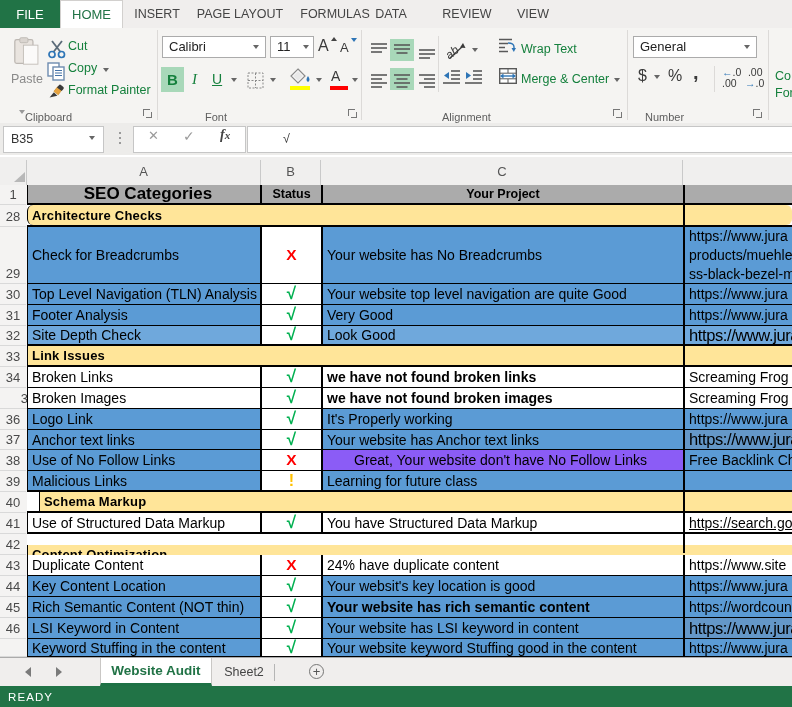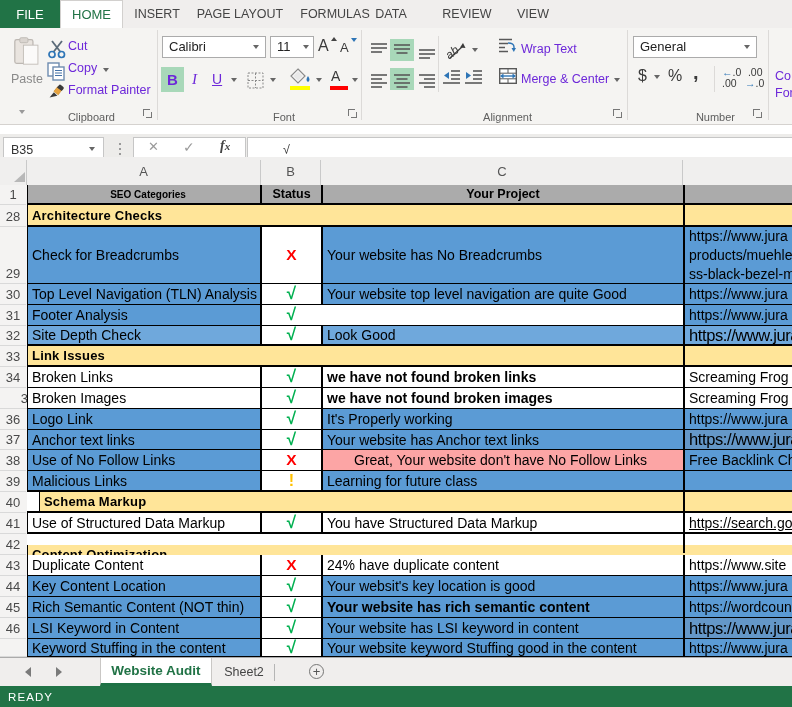--- a/index.html
+++ b/index.html
@@ -9,30 +9,30 @@
 #tabrow{position:absolute;left:0;top:0;width:792px;height:28px;background:#F0EEED;}
 #filetab{position:absolute;left:0;top:0;width:60px;height:28px;background:#217346;color:#fff;
 font-size:13px;display:flex;align-items:center;justify-content:center;}
 #hometab{position:absolute;left:60px;top:0;width:63px;height:28px;background:#fff;
 border:1px solid #D2D0CE;border-bottom:none;color:#217346;font-size:13px;
 display:flex;align-items:center;justify-content:center;}
 .rtab{position:absolute;top:0;height:28px;color:#444;font-size:12.5px;display:flex;align-items:center;justify-content:center;}
 
 #ribbon{position:absolute;left:0;top:28px;width:792px;height:97px;background:#F5F4F2;border-bottom:1px solid #D5D2CF;}
 .gsep{position:absolute;top:2px;height:90px;width:1px;background:#DCDAD8;}
-.glabel{position:absolute;top:83px;font-size:11px;color:#5E5E5E;text-align:right;}
+.glabel{position:absolute;top:83px;font-size:11px;color:#5E5E5E;text-align:left;}
 .launch{position:absolute;top:81px;width:10px;height:10px;}
 .launch:before{content:"";position:absolute;left:0;top:0;width:6px;height:6px;border-left:1px solid #777;border-top:1px solid #777;}
 .launch:after{content:"";position:absolute;right:1px;bottom:1px;width:5px;height:5px;border-right:1.5px solid #777;border-bottom:1.5px solid #777;}
-.rbtxt{position:absolute;font-size:12.5px;color:#6d28d9;}
+.rbtxt{position:absolute;font-size:12.5px;color:#15803d;}
 .combo{position:absolute;background:#fff;border:1px solid #ABABAB;font-size:13px;color:#222;}
 .caret{position:absolute;width:0;height:0;border-left:3.5px solid transparent;border-right:3.5px solid transparent;border-top:4px solid #666;}
 .hl{background:#A8D8B9;}
 
-#fbar{position:absolute;left:0;top:134px;width:792px;height:32px;background:#EDECEA;}
+#fbar{position:absolute;left:0;top:123px;width:792px;height:32px;background:#EDECEA;}
 
 #chead{position:absolute;left:0;top:157px;width:792px;height:28px;background:#F0EFEE;font-size:13px;color:#555;}
 .chd{position:absolute;top:0;height:28px;display:flex;align-items:center;justify-content:center;}
 .chsep{position:absolute;top:3px;height:25px;width:1px;background:#C9C9C9;}
 
 #grid{position:absolute;left:0;top:185px;width:792px;height:472px;background:#fff;}
 #gutter{position:absolute;left:0;top:0;width:27px;height:472px;background:#F4F3F2;}
 .rnum{position:absolute;left:0;width:26px;text-align:center;font-size:13px;color:#4a4a4a;
 display:flex;align-items:flex-end;justify-content:center;padding-bottom:2px;border-bottom:1px solid #D9D9D9;}
 .row{position:absolute;left:27px;width:765px;}
@@ -269,27 +269,27 @@
       <div class="rnum" style="top:286px;height:21px;">39</div>
       <div class="rnum" style="top:307px;height:21px;">40</div>
       <div class="rnum" style="top:328px;height:21px;">41</div>
       <div class="rnum" style="top:349px;height:21px;">42</div>
       <div class="rnum" style="top:370px;height:21px;">43</div>
       <div class="rnum" style="top:391px;height:21px;">44</div>
       <div class="rnum" style="top:412px;height:21px;">45</div>
       <div class="rnum" style="top:433px;height:21px;">46</div>
       <div class="rnum" style="top:454px;height:18px;padding-left:40px;">47</div>
       <div class="row" style="top:0px;height:20px;border-bottom:2px solid #000;">
-      <div class="cell" style="left:0;width:233px;background:#ABABAB;border-left:1px solid #000;font-weight:bold;justify-content:center;padding-left:8px;font-size:10px;">SEO Categories</div>
+      <div class="cell" style="left:0;width:233px;background:#ABABAB;border-left:1px solid #000;font-weight:bold;justify-content:center;padding-left:8px;font-size:17px;">SEO Categories</div>
       <div class="cell cB" style="left:233px;width:61px;background:#ABABAB;border-left:2px solid #000;font-weight:bold;justify-content:center;padding-left:0;font-size:12.5px;">Status</div>
       <div class="cell" style="left:294px;width:362px;background:#ABABAB;border-left:2px solid #000;font-weight:bold;justify-content:center;padding-left:0;font-size:12.5px;">Your Project</div>
       <div class="cell" style="left:656px;width:109px;background:#ABABAB;border-left:2px solid #000;"></div>
       </div>
       <div class="row" style="top:20px;height:22px;border-bottom:2px solid #000;">
-        <div class="cell yk" style="left:0;width:765px;border-left:1px solid #000;">Architecture Checks</div>
+        <div class="cell yk" style="left:0;width:765px;border-left:1px solid #000;border-radius:6px;">Architecture Checks</div>
              <div class="abs" style="left:656px;top:0;width:2px;height:100%;background:#000;"></div>
       </div>
       <div class="row" style="top:42px;height:57px;border-bottom:1px solid #000;">
       <div class="cell" style="left:0;width:233px;background:#5B9BD5;border-left:1px solid #000;">Check for Breadcrumbs</div>
       <div class="cell cB" style="left:233px;width:61px;background:#fff;border-left:2px solid #000;">
           <span class="bad">X</span>
         </div>
       <div class="cell" style="left:294px;width:362px;background:#5B9BD5;border-left:2px solid #000;">Your website has No Breadcrumbs</div>
       <div class="cell" style="left:656px;width:109px;background:#5B9BD5;border-left:2px solid #000;">
           <div style="line-height:19px;">https://www.jura<br>products/muehle<br>ss-black-bezel-m</div>
@@ -301,20 +301,21 @@
           <span class="ok">√</span>
         </div>
       <div class="cell" style="left:294px;width:362px;background:#5B9BD5;border-left:2px solid #000;">Your website top level navigation are quite Good</div>
       <div class="cell" style="left:656px;width:109px;background:#5B9BD5;border-left:2px solid #000;">https://www.jura</div>
       </div>
       <div class="row" style="top:120px;height:21px;border-bottom:1px solid #000;">
       <div class="cell" style="left:0;width:233px;background:#5B9BD5;border-left:1px solid #000;">Footer Analysis</div>
       <div class="cell cB" style="left:233px;width:61px;background:#fff;border-left:2px solid #000;">
           <span class="ok">√</span>
         </div>
+      <div class="cell" style="left:294px;width:362px;background:#5B9BD5;border-left:2px solid #000;">Very Good</div>
       <div class="cell" style="left:656px;width:109px;background:#5B9BD5;border-left:2px solid #000;">https://www.jura</div>
       </div>
       <div class="row" style="top:141px;height:20px;border-bottom:2px solid #000;">
       <div class="cell" style="left:0;width:233px;background:#6FA8DC;border-left:1px solid #000;">Site Depth Check</div>
       <div class="cell cB" style="left:233px;width:61px;background:#fff;border-left:2px solid #000;">
           <span class="ok">√</span>
         </div>
       <div class="cell" style="left:294px;width:362px;background:#6FA8DC;border-left:2px solid #000;">Look Good</div>
       <div class="cell" style="left:656px;width:109px;background:#6FA8DC;border-left:2px solid #000;font-size:16.5px;letter-spacing:-0.4px;">https://www.jura</div>
       </div>
@@ -352,21 +353,21 @@
           <span class="ok">√</span>
         </div>
       <div class="cell" style="left:294px;width:362px;background:#5B9BD5;border-left:2px solid #000;">Your website has Anchor text links</div>
       <div class="cell" style="left:656px;width:109px;background:#6497C8;border-left:2px solid #000;font-size:16.5px;letter-spacing:-0.4px;">https://www.jura</div>
       </div>
       <div class="row" style="top:265px;height:21px;border-bottom:1px solid #000;">
       <div class="cell" style="left:0;width:233px;background:#5B9BD5;border-left:1px solid #000;">Use of No Follow Links</div>
       <div class="cell cB" style="left:233px;width:61px;background:#fff;border-left:2px solid #000;">
           <span class="bad">X</span>
         </div>
-      <div class="cell" style="left:294px;width:362px;background:#fca5a5;border-left:2px solid #000;padding-left:31px;">Great, Your website don't have No Follow Links</div>
+      <div class="cell" style="left:294px;width:362px;background:#8b5cf6;border-left:2px solid #000;padding-left:31px;">Great, Your website don't have No Follow Links</div>
       <div class="cell" style="left:656px;width:109px;background:#5B9BD5;border-left:2px solid #000;">Free Backlink Che</div>
       </div>
       <div class="row" style="top:286px;height:21px;border-bottom:2px solid #000;">
       <div class="cell" style="left:0;width:233px;background:#5B9BD5;border-left:1px solid #000;">Malicious Links</div>
       <div class="cell cB" style="left:233px;width:61px;background:#fff;border-left:2px solid #000;">
           <span class="warn">!</span>
         </div>
       <div class="cell" style="left:294px;width:362px;background:#5B9BD5;border-left:2px solid #000;">Learning for future class</div>
       <div class="cell" style="left:656px;width:109px;background:#5B9BD5;border-left:2px solid #000;"></div>
       </div>

